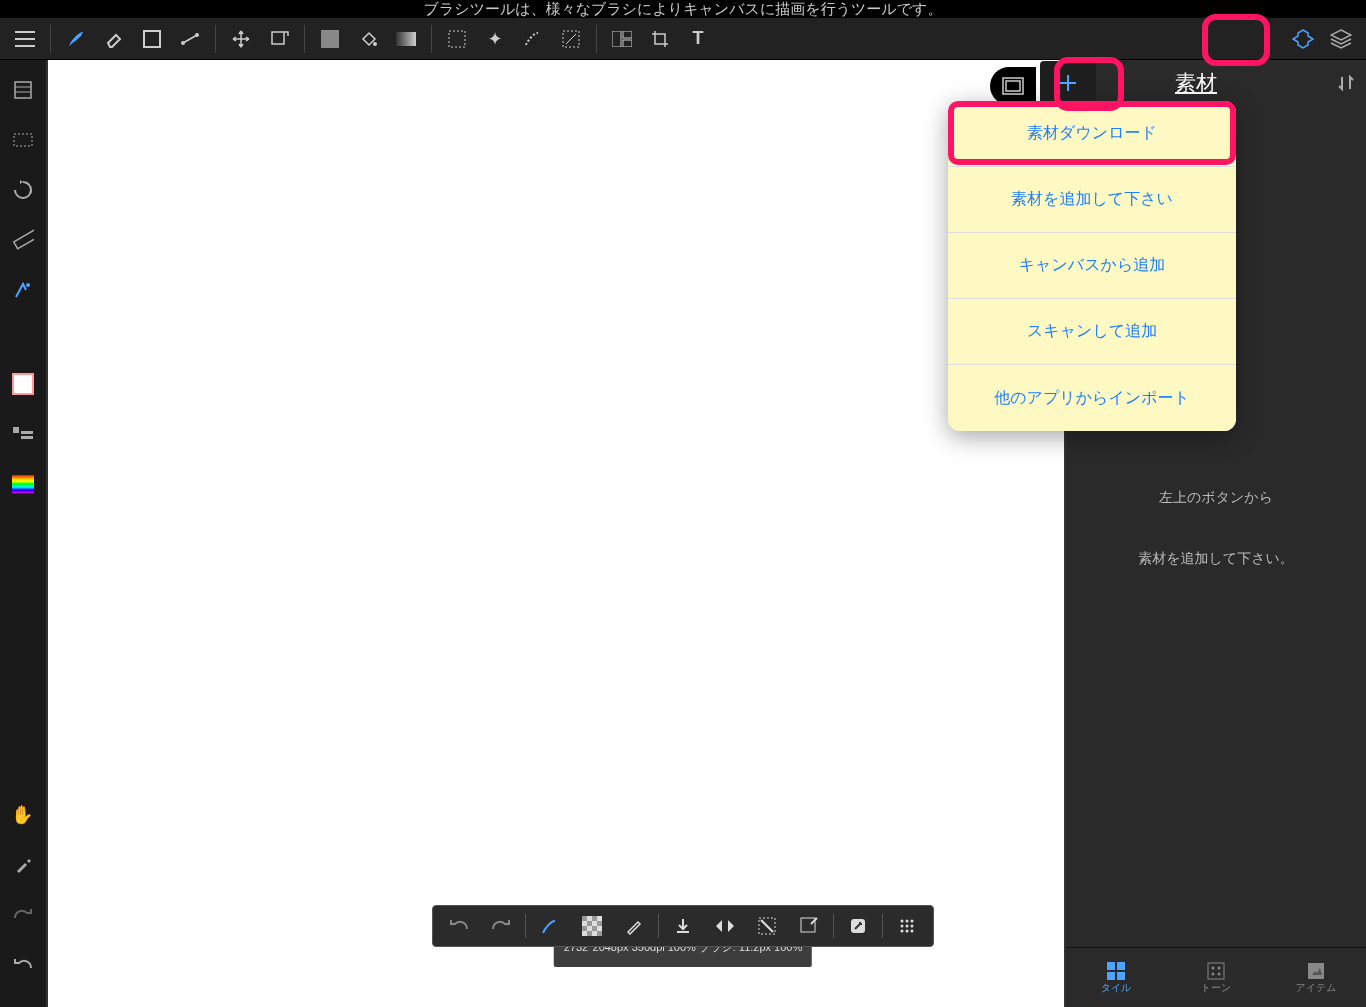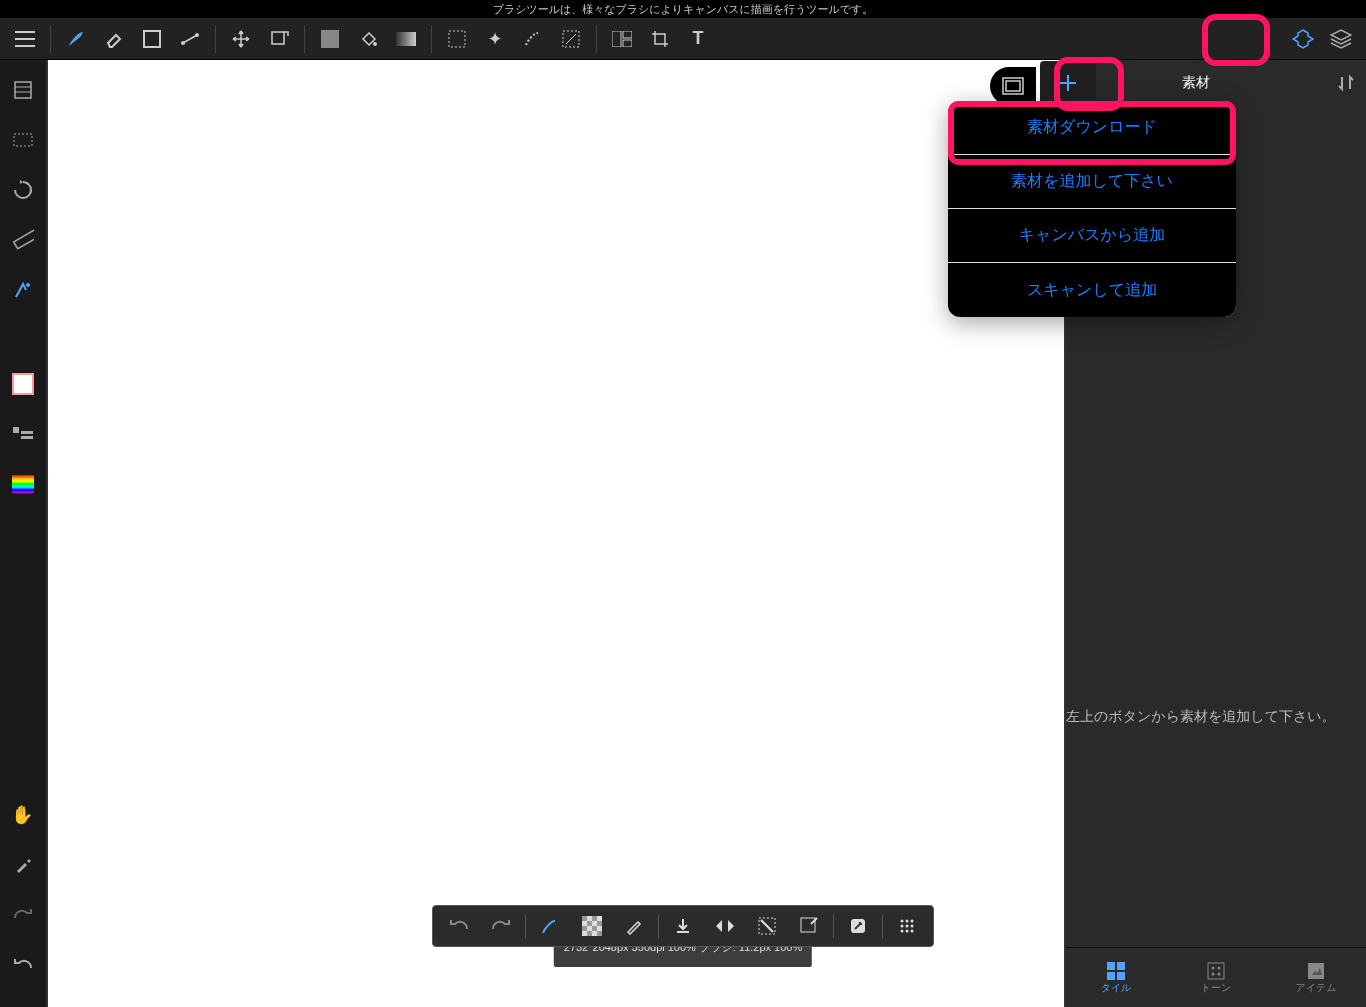--- a/index.html
+++ b/index.html
@@ -1,46 +1,46 @@
 <!DOCTYPE html>
 <html><head>
 <meta charset="utf-8">
 <style>
 * { margin: 0; padding: 0; box-sizing: border-box; font-family: -apple-system, "Hiragino Sans", sans-serif; }
 body { width: 1366px; height: 1007px; background: #000; overflow: hidden; position: relative; }
 
-.tooltip-bar { height: 18px; background: #000; color: #ccc; font-size: 11px; text-align: center; line-height: 18px; }
+.tooltip-bar { height: 18px; background: #000; color: #ccc; font-size: 15px; text-align: center; line-height: 18px; }
 
 .top-toolbar { height: 42px; background: #222; display: flex; align-items: center; padding: 0 8px; gap: 4px; border-bottom: 1px solid #000; }
 .top-toolbar .sep { width: 1px; height: 28px; background: #444; margin: 0 4px; }
 .tb-btn { width: 34px; height: 34px; display: flex; align-items: center; justify-content: center; color: #ccc; cursor: pointer; }
 .tb-btn.active { color: #4da3ff; }
 .spacer { flex: 1; }
 
 .main { display: flex; height: calc(100% - 60px); }
 .left-tools { width: 46px; background: #1a1a1a; display: flex; flex-direction: column; align-items: center; padding-top: 12px; gap: 14px; }
 .lt-btn { width: 36px; height: 36px; display: flex; align-items: center; justify-content: center; color: #aaa; cursor: pointer; }
 .lt-btn.blue { color: #4da3ff; }
 .lt-spacer { flex: 1; }
 
 .canvas-area { flex: 1; background: #333; position: relative; padding: 0 2px; }
 .canvas { background: #fff; width: 100%; height: 100%; }
 
 .right-panel { width: 300px; background: #2a2a2a; display: flex; flex-direction: column; }
 .rp-header { height: 46px; display: flex; align-items: center; position: relative; }
-.rp-title { flex: 1; text-align: center; color: #fff; font-size: 14px; font-weight: 500; }
+.rp-title { flex: 1; text-align: center; color: #fff; font-size: 21px; font-weight: 500; text-decoration: underline; }
 .rp-header-btn { width: 40px; height: 40px; display: flex; align-items: center; justify-content: center; color: #aaa; }
-.rp-empty { flex: 1; display: flex; align-items: center; justify-content: flex-start; padding-top: 380px; color: #bbb; font-size: 14px; text-align: center; line-height: 1.6; }
+.rp-empty { flex: 1; display: flex; flex-direction: column; align-items: center; justify-content: flex-start; padding-top: 380px; color: #bbb; font-size: 14px; text-align: center; line-height: 1.6; gap: 39px; }
 .rp-tabs { height: 60px; display: flex; border-top: 1px solid #111; }
 .rp-tab { flex: 1; display: flex; flex-direction: column; align-items: center; justify-content: center; color: #888; font-size: 10px; gap: 0; }
 .rp-tab.active { color: #4da3ff; }
 
 
 .dropdown { position: absolute; top: 101px; right: 130px; width: 288px; background: #f5f5f5; border-radius: 12px; overflow: hidden; box-shadow: 0 6px 24px rgba(0,0,0,0.35); z-index: 50; }
-.dd-item { height: 54px; display: flex; align-items: center; justify-content: center; color: #1d7eff; font-size: 16px; border-bottom: 1px solid #ddd; background: #000000; cursor: pointer; }
+.dd-item { height: 66px; display: flex; align-items: center; justify-content: center; color: #1d7eff; font-size: 16px; border-bottom: 1px solid #ddd; background: #fef9c3; cursor: pointer; }
 .dd-item:last-child { border-bottom: none; }
 
 
 .add-btn-box { position: absolute; top: 61px; right: 270px; width: 56px; height: 44px; background: #1e1e1e; display: flex; align-items: center; justify-content: center; z-index: 60; border-radius: 4px; }
 .view-btn-box { position: absolute; top: 67px; right: 330px; width: 46px; height: 38px; background: #000; border-radius: 20px 0 0 20px; display: flex; align-items: center; justify-content: center; z-index: 55; }
 
 
 .bottom-bar { position: absolute; bottom: 60px; left: 50%; transform: translateX(-50%); background: #2b2b2b; border: 1px solid #555; border-radius: 4px; display: flex; align-items: center; padding: 4px 8px; gap: 6px; z-index: 40; }
 .bb-btn { width: 36px; height: 32px; display: flex; align-items: center; justify-content: center; color: #ddd; }
 .bb-sep { width: 1px; height: 24px; background: #555; }
@@ -304,20 +304,21 @@
   <svg width="24" height="24" viewBox="0 0 24 24">
       <path d="M12 4v16M4 12h16" stroke="#4da3ff" stroke-width="2"></path>
     </svg>
 </div>
 
 <div class="dropdown">
   <div class="dd-item">素材ダウンロード</div>
   <div class="dd-item">素材を追加して下さい</div>
   <div class="dd-item">キャンバスから追加</div>
   <div class="dd-item">スキャンして追加</div>
+  <div class="dd-item">他のアプリからインポート</div>
 </div>
 
 <div class="bottom-bar">
   <div class="bb-btn">
       <svg width="20" height="14" viewBox="0 0 20 14">
         <path d="M18 10a7 7 0 0 0-12-5l-4 0M2 1v4h4" fill="none" stroke="#888" stroke-width="2"></path>
       </svg>
     </div>
   <div class="bb-btn">
       <svg width="20" height="14" viewBox="0 0 20 14">

